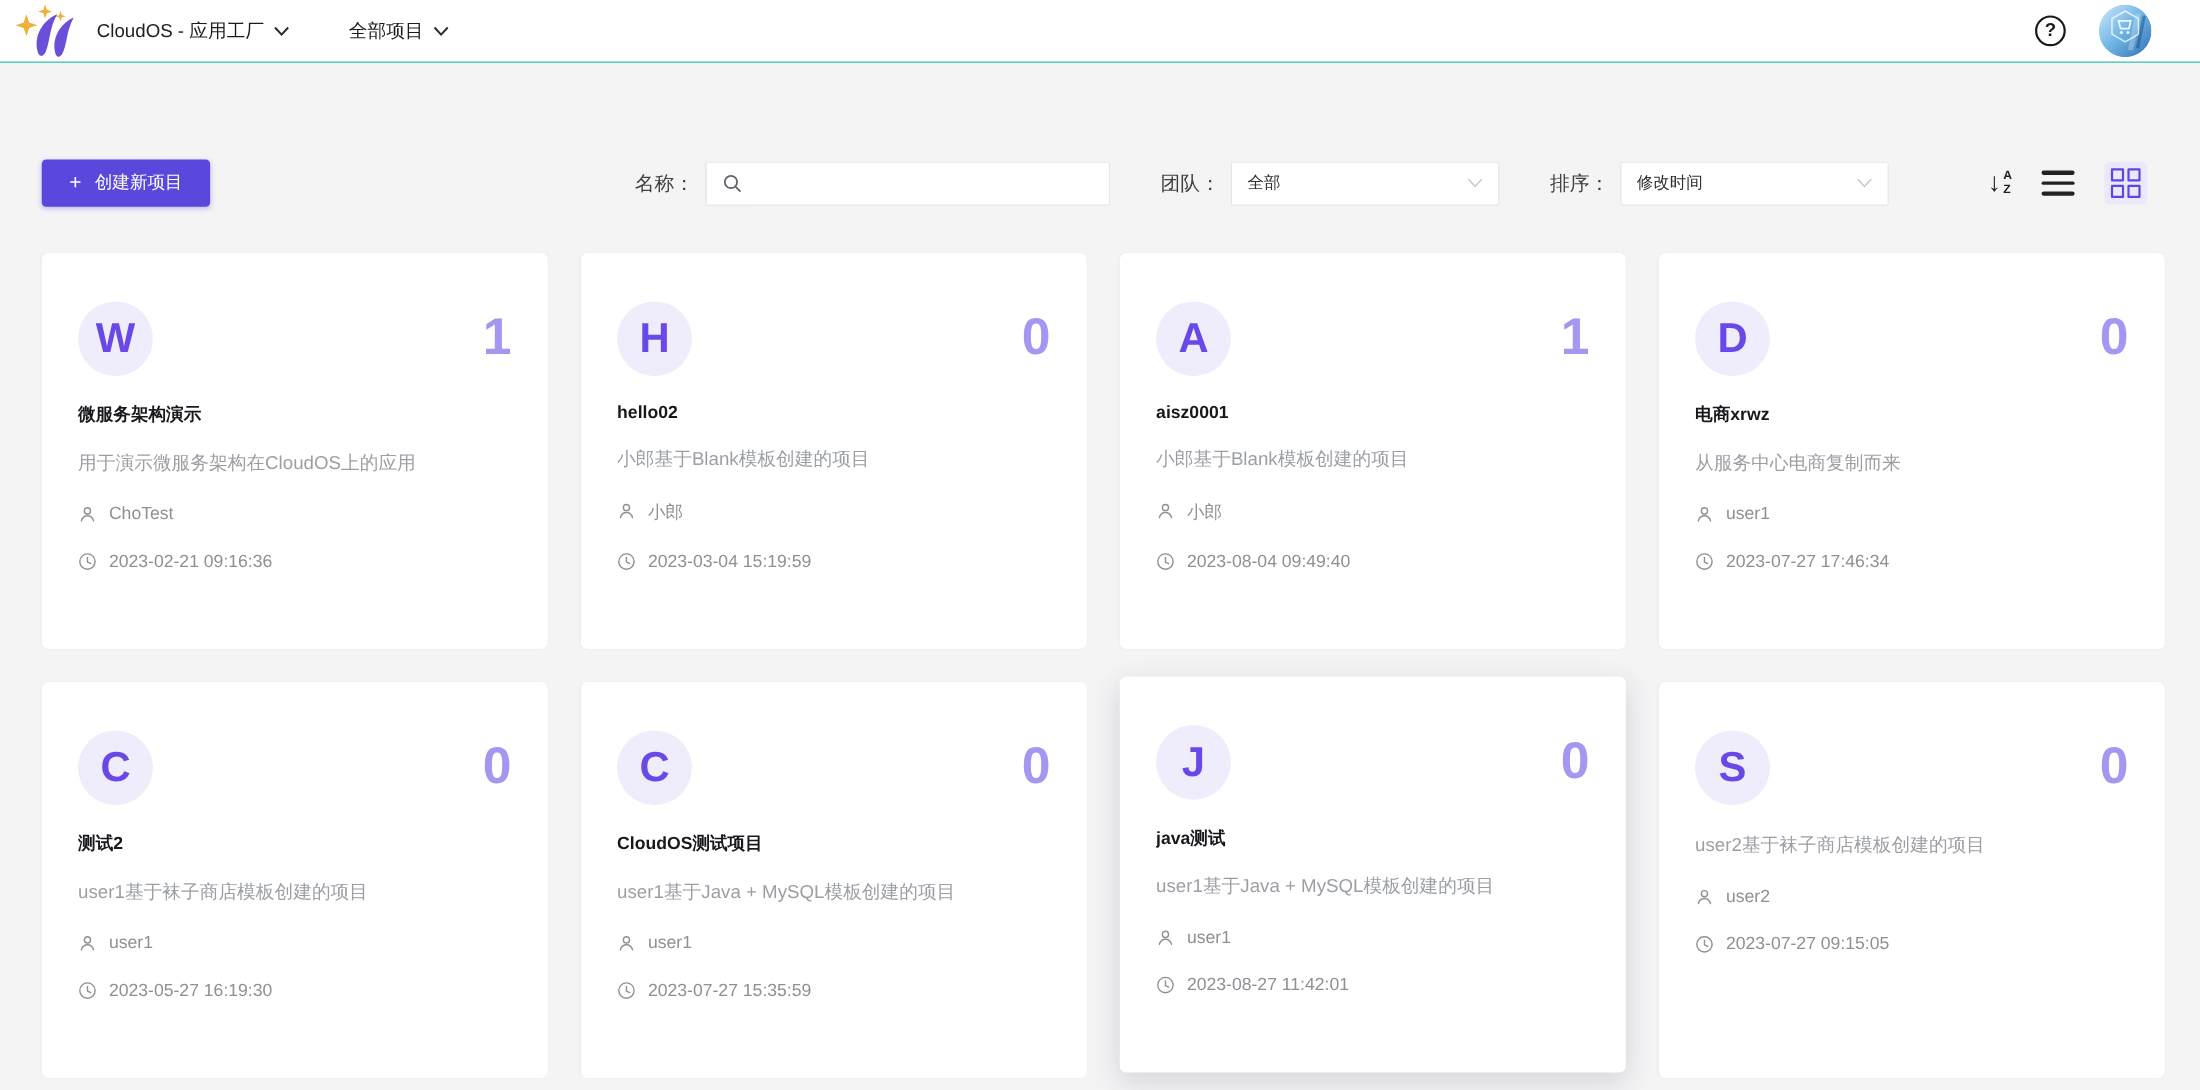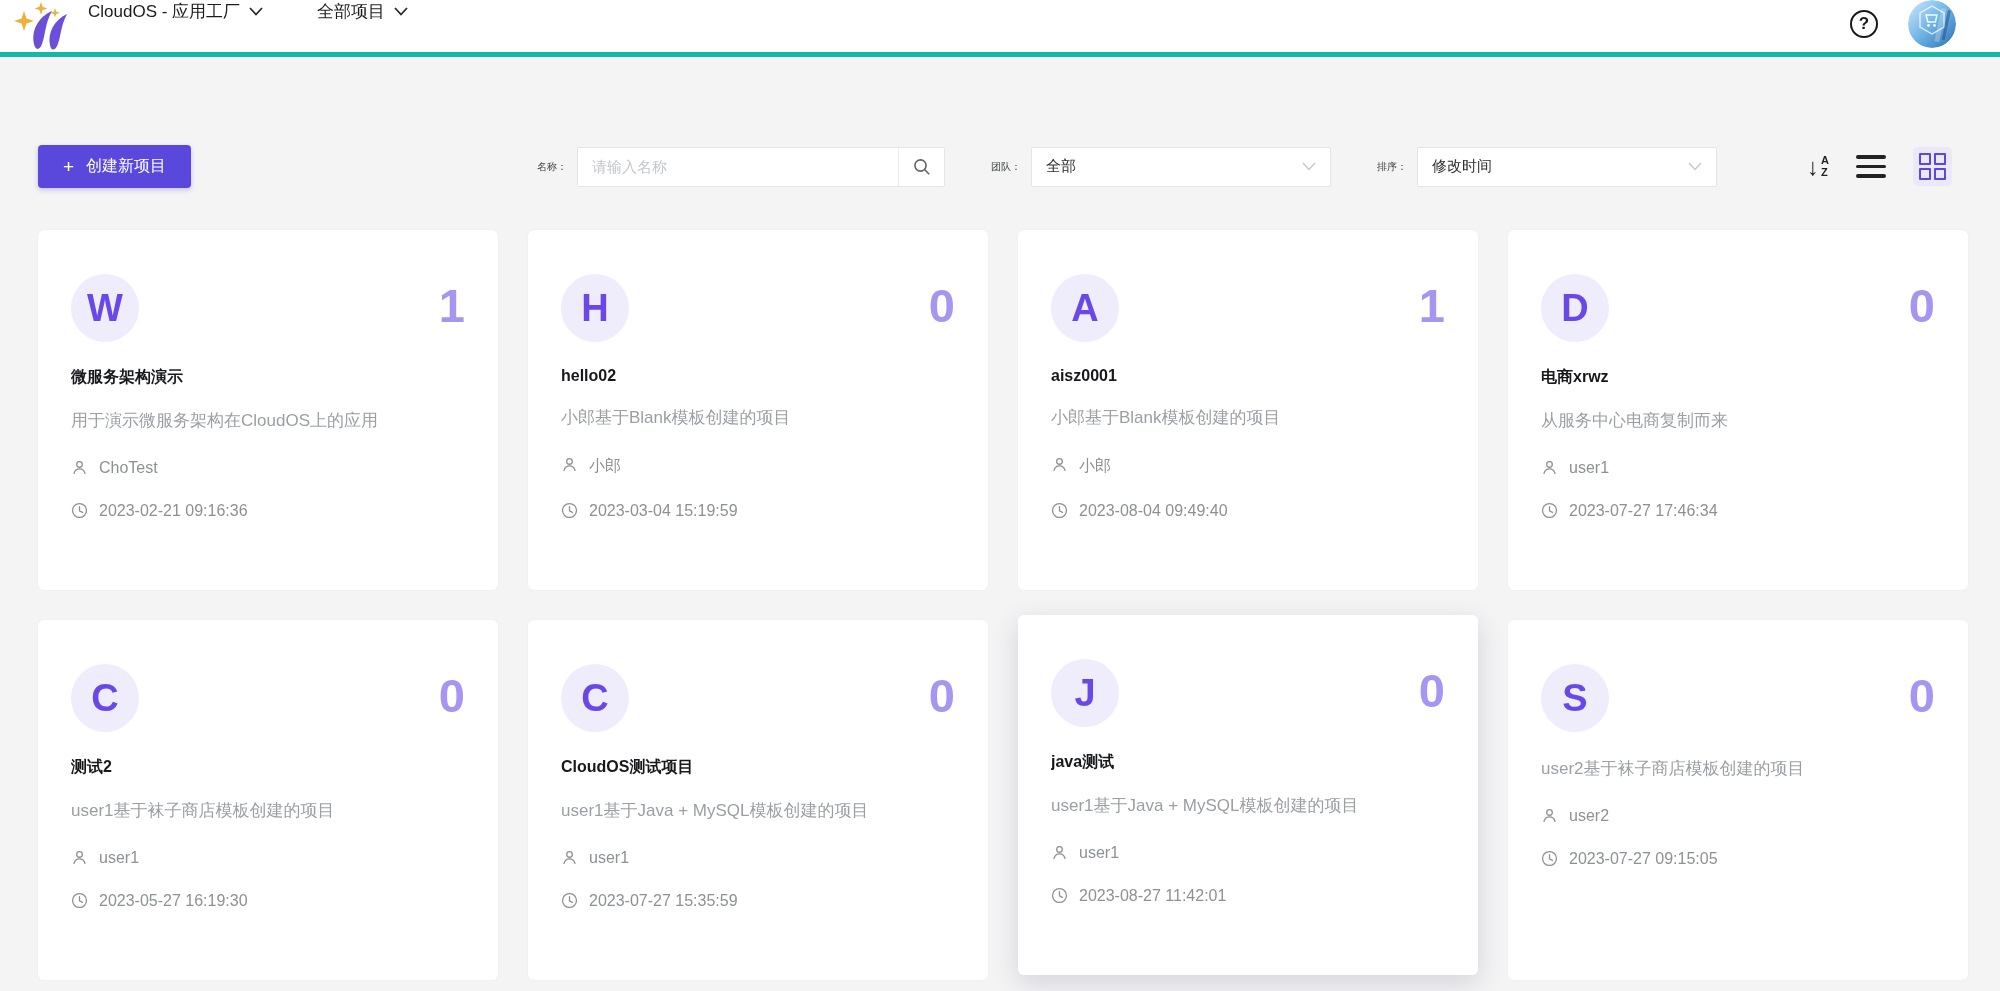--- a/index.html
+++ b/index.html
@@ -11,40 +11,40 @@
     --card-bg:#ffffff;
     --text-dark:#17181c;
     --text-gray:#9b9fa4;
     --text-meta:#8d9094;
     --border:#e5e5e5;
   }
   *{box-sizing:border-box;margin:0;padding:0;font-family:"Liberation Sans","DejaVu Sans",sans-serif;}
   html,body{width:2000px;height:991px;overflow:hidden;background:var(--page-bg);}
 
   
-  .header{height:57px;background:#fff;border-bottom:5px solid #14b8a6;display:flex;align-items:flex-start;padding:0 44px 0 10px;}
+  .header{height:57px;background:#fff;border-bottom:1px solid #14b8a6;display:flex;align-items:center;padding:0 44px 0 10px;}
   .logo{width:66px;height:52px;margin-right:12px;flex:0 0 auto;}
   .nav-item{display:flex;align-items:center;gap:9px;font-size:17px;color:#1b1c1e;margin-right:54px;cursor:pointer;}
   .chev{width:14px;height:9px;flex:0 0 auto;}
   .chev polyline{fill:none;stroke:#2a2a2a;stroke-width:1.8;}
   .header-right{margin-left:auto;display:flex;align-items:center;}
   .help-btn{width:28px;height:28px;border:2.4px solid #191919;border-radius:50%;display:flex;align-items:center;justify-content:center;font-size:17px;font-weight:700;color:#191919;background:#fff;cursor:pointer;}
   .user-avatar{width:48px;height:48px;border-radius:50%;margin-left:30px;overflow:hidden;flex:0 0 auto;cursor:pointer;}
 
   
   .toolbar{display:flex;align-items:center;height:43px;margin:88px 48px 0 38px;}
   .create-btn{height:43px;padding:0 25px;border:none;border-radius:4px;background:var(--accent);color:#fff;font-size:16px;display:flex;align-items:center;gap:12px;cursor:pointer;box-shadow:0 2px 5px rgba(90,72,221,.3);}
   .create-btn .plus{font-size:19px;font-weight:400;line-height:1;}
   .filters{display:flex;align-items:center;margin-left:auto;}
-  .f-label{font-size:10px;color:#3f4042;margin-right:10px;white-space:nowrap;font-family:Liberation Mono, monospace;}
+  .f-label{font-size:18px;color:#3f4042;margin-right:10px;white-space:nowrap;font-family:Liberation Mono, monospace;}
   .input-group{display:flex;width:368px;height:40px;background:#fff;border:1px solid var(--border);border-radius:2px;margin-right:46px;overflow:hidden;}
   .input-group input{flex:1;border:none;outline:none;padding:0 14px;font-size:15px;color:#333;}
   .input-group input::placeholder{color:#c3c6cc;}
   .search-btn{width:46px;border:none;border-left:1px solid #ebebeb;background:#fff;display:flex;align-items:center;justify-content:center;cursor:pointer;}
-  .select{width:300px;height:40px;background:#fff;border:1px solid var(--border);border-radius:2px;display:flex;align-items:center;justify-content:space-between;padding:0 14px;font-size:15px;color:#2e2f31;margin-right:46px;cursor:pointer;}
+  .select{width:244px;height:40px;background:#fff;border:1px solid var(--border);border-radius:2px;display:flex;align-items:center;justify-content:space-between;padding:0 14px;font-size:15px;color:#2e2f31;margin-right:46px;cursor:pointer;}
   .select:last-of-type{width:312px;margin-right:0;}
   .select .chev polyline{stroke:#c4c8cf;stroke-width:1.4;}
   .view-controls{display:flex;align-items:center;gap:27px;margin-left:44px;}
   .sort-az{display:flex;align-items:center;gap:2px;cursor:pointer;}
   .sort-az .arrow{font-size:24px;line-height:1;color:#1f1f1f;font-weight:700;}
   .sort-az .az{display:flex;flex-direction:column;font-size:11px;font-weight:700;color:#1f1f1f;line-height:1.05;}
   .list-icon{display:flex;flex-direction:column;gap:6px;cursor:pointer;padding:3px 0;}
   .list-icon i{display:block;width:30px;height:3.4px;background:#222;border-radius:2px;}
   .grid-icon{background:#ece8fb;border-radius:5px;padding:6px;display:grid;grid-template-columns:12px 12px;grid-auto-rows:12px;gap:3px;cursor:pointer;}
   .grid-icon i{display:block;border:2.6px solid #5b48e0;border-radius:1px;background:transparent;}
@@ -114,21 +114,20 @@
 
 <div class="toolbar">
   <button class="create-btn">
     <span class="plus">+</span>
     <span>创建新项目</span>
   </button>
 
   <div class="filters">
     <span class="f-label">名称：</span>
     <div class="input-group">
-      <input type="text" placeholder="请输入名称" style="">
       <button class="search-btn">
         <svg width="18" height="18" viewBox="0 0 18 18">
           <circle cx="7.5" cy="7.5" r="5.6" fill="none" stroke="#5f6368" stroke-width="1.6"></circle>
           <line x1="11.8" y1="11.8" x2="16.2" y2="16.2" stroke="#5f6368" stroke-width="1.6"></line>
         </svg>
       </button>
     </div>
 
     <span class="f-label">团队：</span>
     <div class="select">

